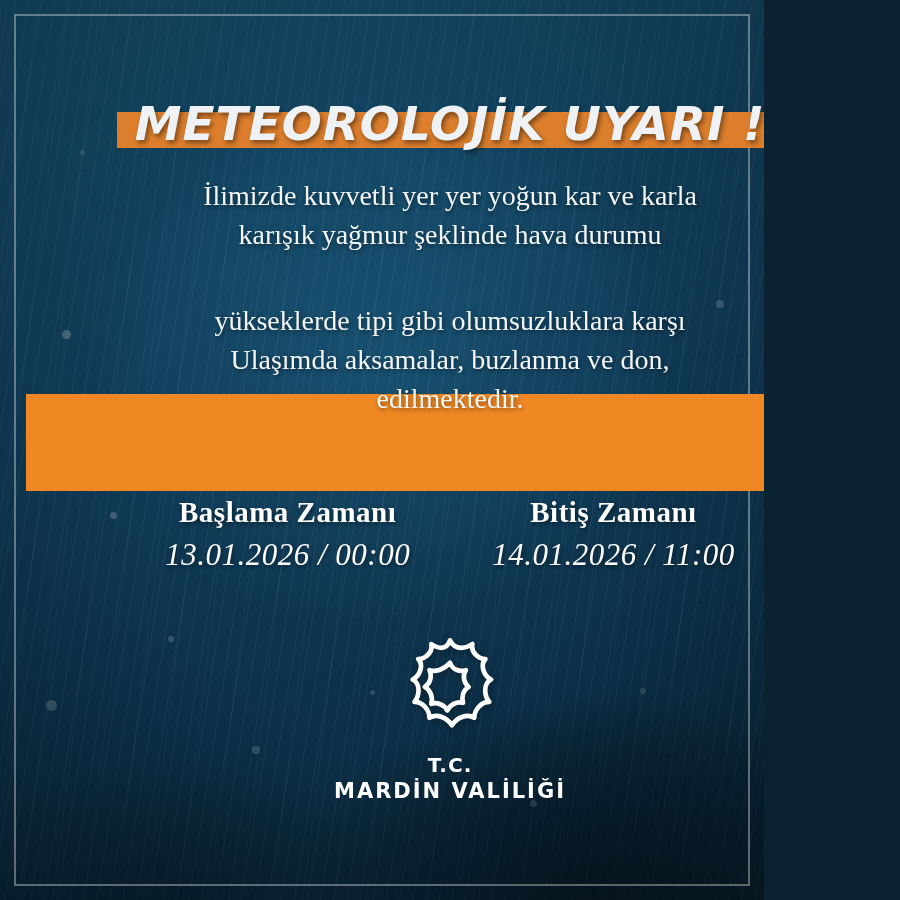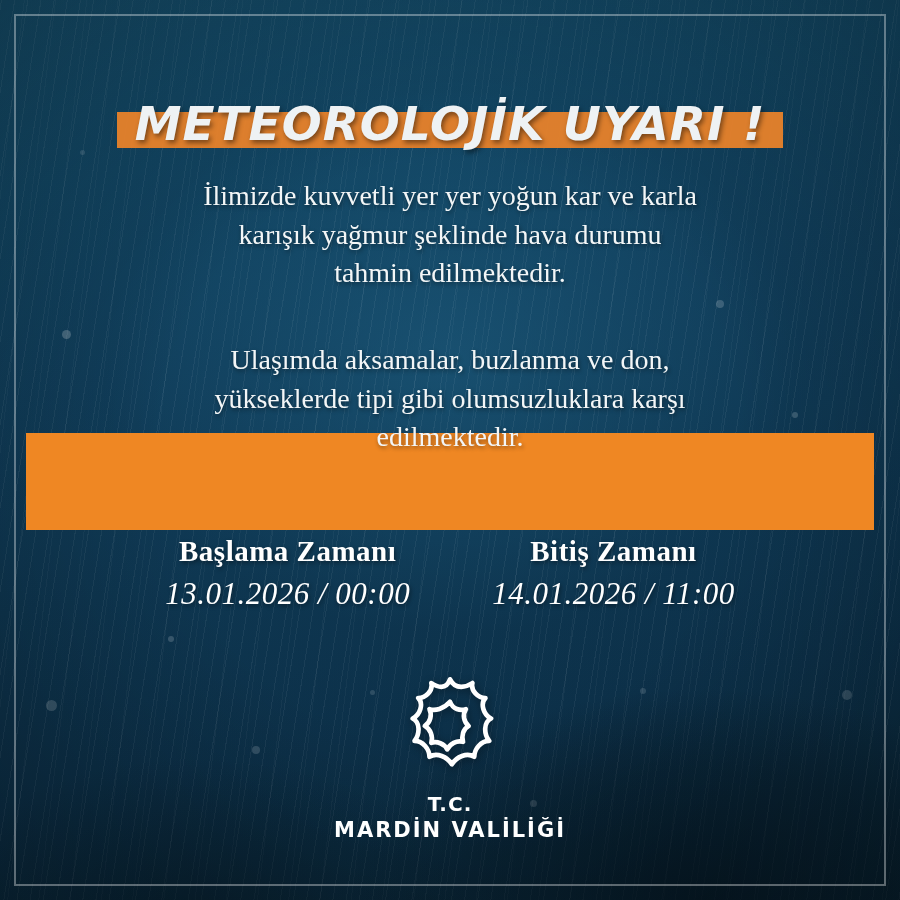--- a/index.html
+++ b/index.html
@@ -9,21 +9,21 @@
   }
   body {
     width: 900px;
     height: 900px;
     overflow: hidden;
     font-family: "Liberation Serif", serif;
   }
 
   .poster {
     position: relative;
-    width: 900px;
+    width: 764px;
     height: 900px;
     background:
       radial-gradient(ellipse 70% 55% at 50% 40%, rgba(30, 95, 130, 0.55) 0%, rgba(14, 56, 84, 0.25) 55%, rgba(8, 36, 57, 0.0) 100%),
       linear-gradient(170deg, #16506e 0%, #134a68 18%, #113f5c 38%, #0e3650 58%, #0c2f47 76%, #0a2738 100%);
     overflow: hidden;
   }
 
   
   .vignette {
     position: absolute;
@@ -237,27 +237,26 @@
   <div class="content">
 
     <div class="title-wrap">
       <div class="title-band"></div>
       <div class="title">METEOROLOJİK UYARI !</div>
     </div>
 
     <div class="para para-1">
       <span class="line">İlimizde kuvvetli yer yer yoğun kar ve karla</span><br>
       <span class="line">karışık yağmur şeklinde hava durumu</span><br>
-      <span class="line">tahmin edilmektedir.</span>
     </div>
 
     <div class="para para-2">
       <div class="highlight-band"></div>
+      <span class="line">yükseklerde tipi gibi olumsuzluklara karşı</span>
       <span class="line">Ulaşımda aksamalar, buzlanma ve don,</span>
-      <span class="line">yükseklerde tipi gibi olumsuzluklara karşı</span>
       <span class="line">edilmektedir.</span>
     </div>
 
     <div class="times">
       <div class="time-col">
         <div class="time-label">Başlama Zamanı</div>
         <div class="time-value">13.01.2026  / 00:00</div>
       </div>
       <div class="time-col">
         <div class="time-label">Bitiş Zamanı</div>

